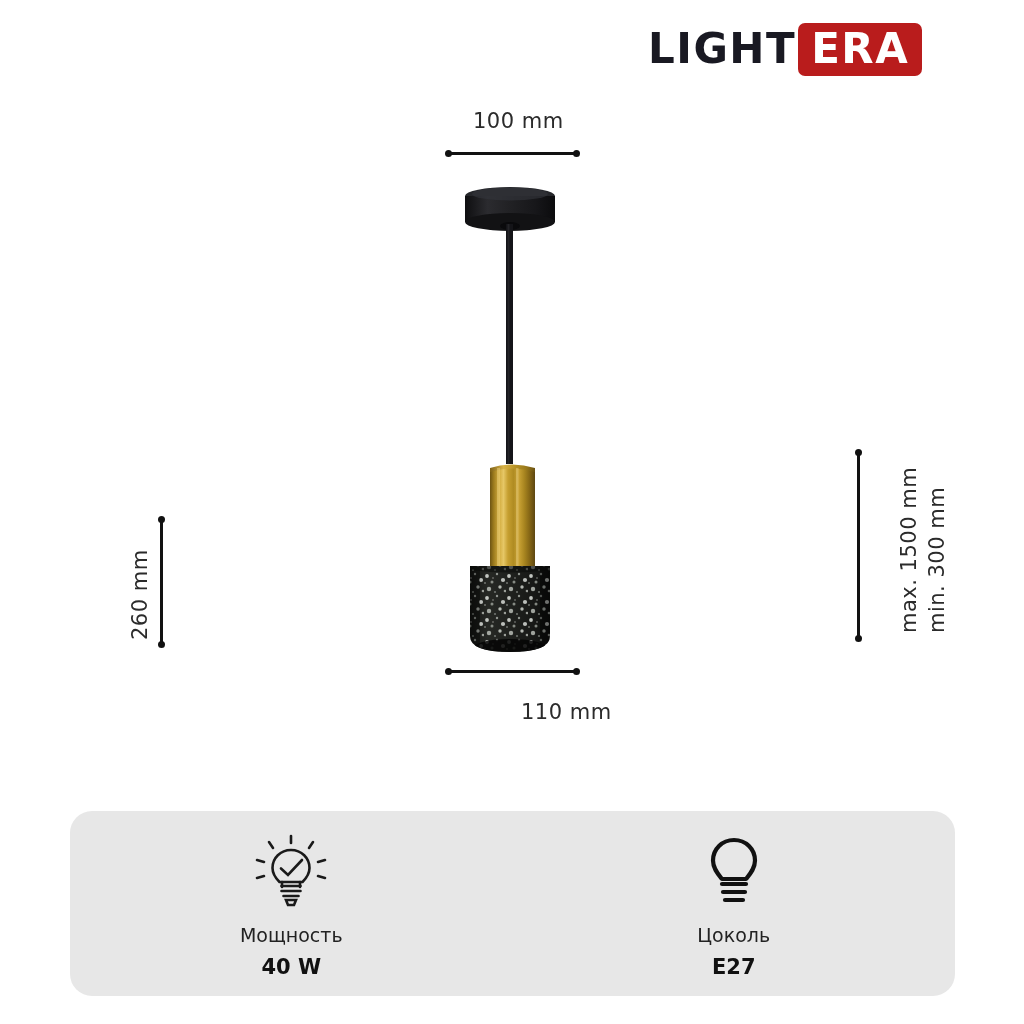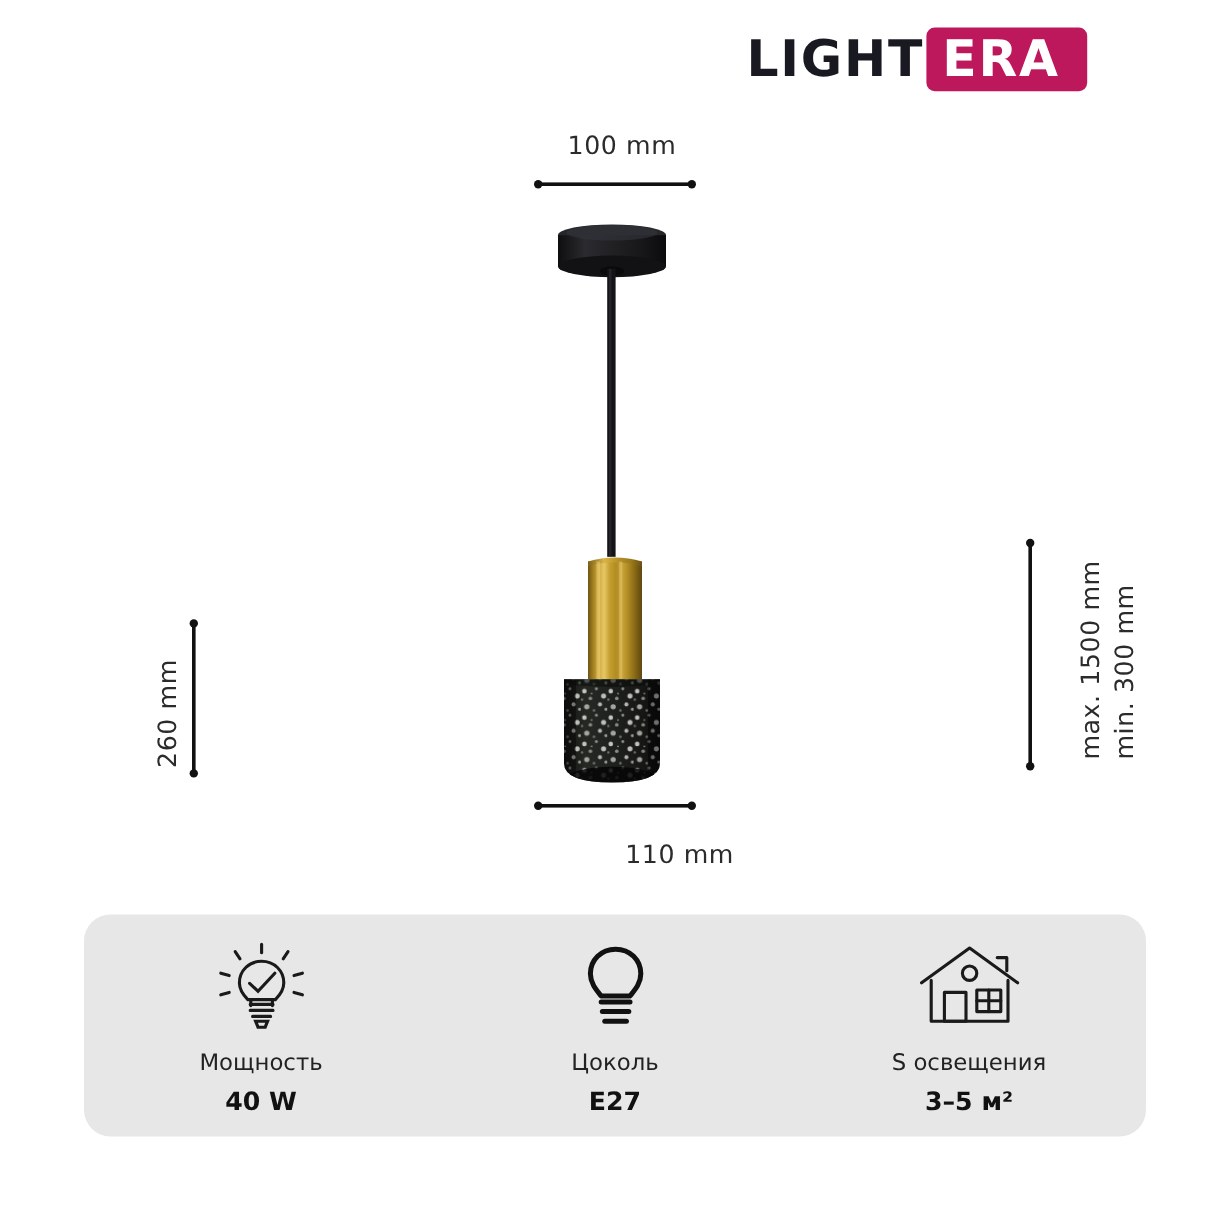--- a/index.html
+++ b/index.html
@@ -11,37 +11,37 @@
     width: 1024px; height: 1024px;
     position: relative;
     font-family: "Liberation Sans", "DejaVu Sans", sans-serif;
     color: #1a1a1a;
     overflow: hidden;
   }
 
   
   #brand-logo {
     position: absolute;
-    left: 622px; top: 24px;
+    left: 648px; top: 24px;
     display: flex; align-items: center;
     height: 50px;
     justify-content: space-between;
   }
   #brand-logo .logo-light {
     font-size: 42px;
     font-weight: 700;
     letter-spacing: 1.5px;
     color: #191922;
     line-height: 1;
     font-family: "DejaVu Sans", sans-serif;
   }
   #brand-logo .logo-era-box {
-    background: #be185d;
+    background: #b91c1c;
     border-radius: 7px;
-    padding: 5px 23px 6px 13px;
+    padding: 5px 13px 6px 13px;
     margin-left: 2px;
     display: flex; align-items: center;
   }
   #brand-logo .logo-era {
     font-size: 42px;
     font-weight: 700;
     letter-spacing: 1.5px;
     color: #ffffff;
     line-height: 1;
     font-family: "DejaVu Sans", sans-serif;
@@ -97,21 +97,21 @@
   #lamp-figure {
     position: absolute;
     left: 0; top: 0;
     width: 1024px; height: 780px;
     pointer-events: none;
   }
 
   
   #specs-panel {
     position: absolute;
-    left: 70px; top: 762px;
+    left: 70px; top: 811px;
     width: 885px; height: 185px;
     background: #e7e7e7;
     border-radius: 22px;
     display: flex;
     align-items: center;
   }
   .spec-item {
     flex: 1 1 0;
     display: flex;
     flex-direction: column;
@@ -280,31 +280,14 @@
           <path d="M19,50 L43,50"></path>
           <path d="M20,58 L42,58"></path>
           <path d="M22,66 L40,66"></path>
         </g>
       </svg>
     </div>
     <div class="spec-title">Цоколь</div>
     <div class="spec-value">E27</div>
   </div>
 
-  <div class="spec-item">
-    <div class="spec-icon">
-      <svg width="86" height="72" viewBox="0 0 86 72">
-        <g fill="none" stroke="#1a1a1a" stroke-width="2.6" stroke-linecap="round" stroke-linejoin="round">
-          <path d="M3,32 L43,3 L83,32"></path>
-          <path d="M11,30 L11,64 L75,64 L75,30"></path>
-          <path d="M66,11 L74,11 L74,22"></path>
-          <circle cx="43" cy="24" r="6"></circle>
-          <path d="M22,40 L40,40 L40,64 L22,64 Z"></path>
-          <path d="M49,38 L69,38 L69,56 L49,56 Z"></path>
-          <path d="M59,38 L59,56 M49,47 L69,47"></path>
-        </g>
-      </svg>
-    </div>
-    <div class="spec-title">S освещения</div>
-    <div class="spec-value">3–5 м²</div>
-  </div>
 
 </div>
 
 </body></html>

